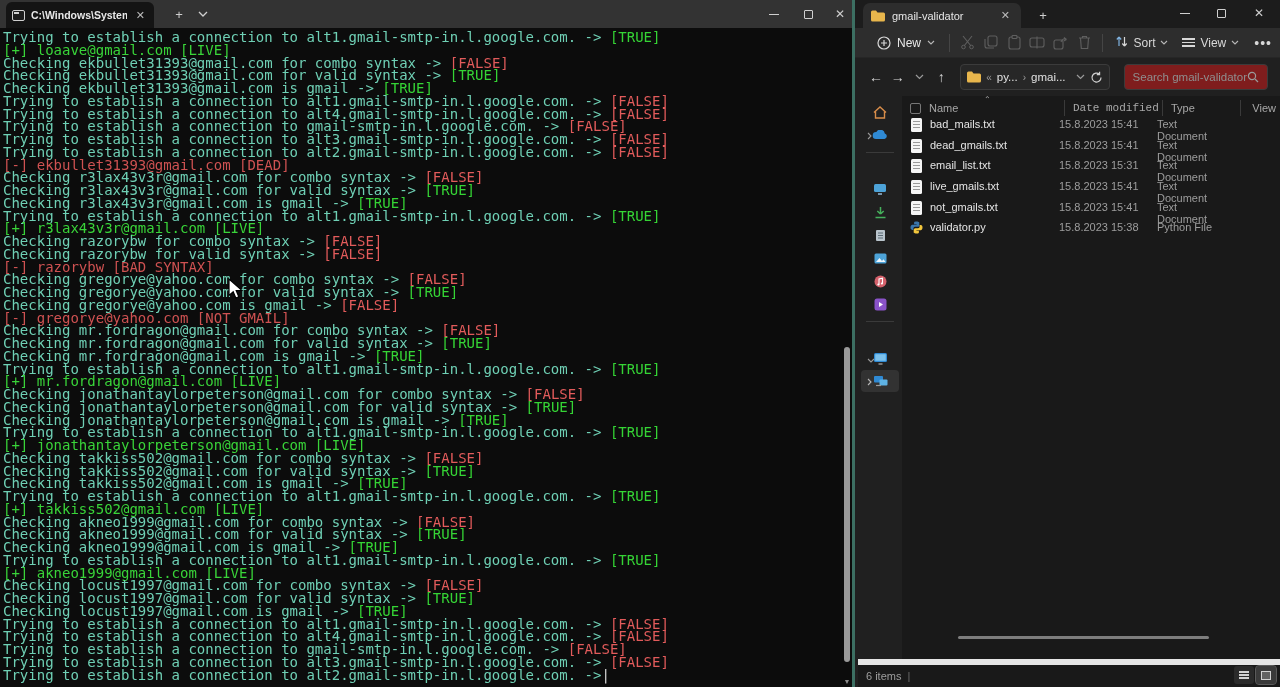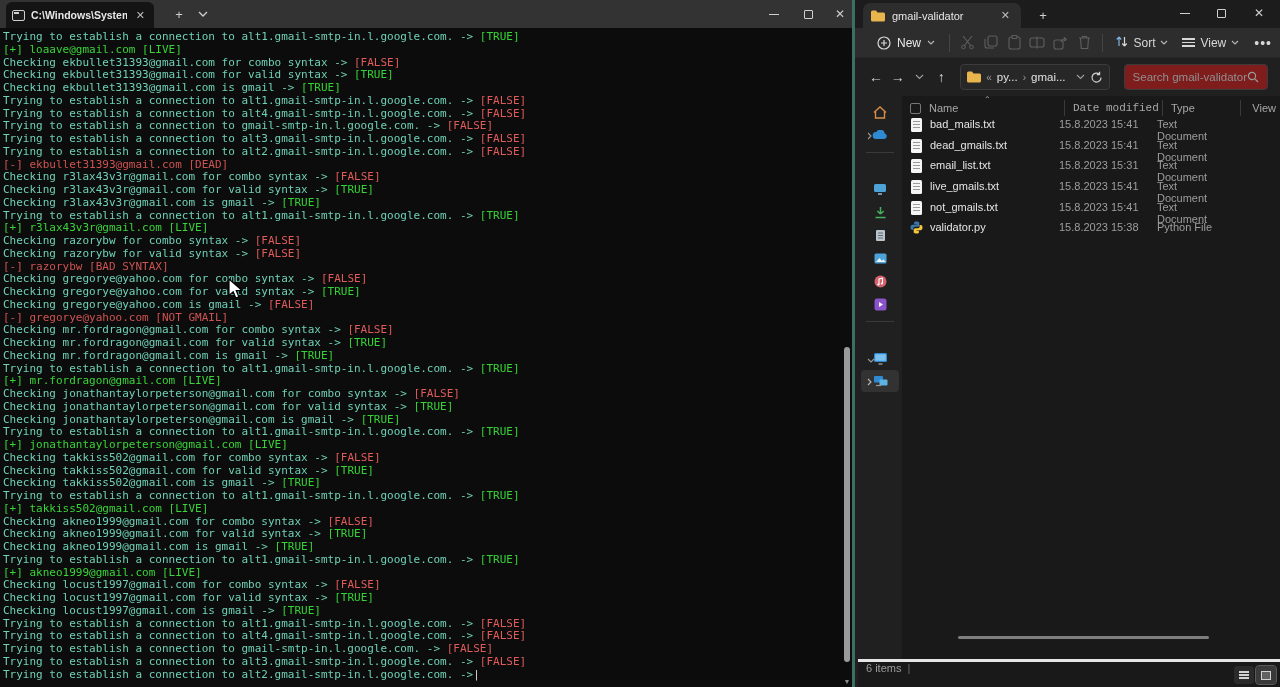--- a/index.html
+++ b/index.html
@@ -22,21 +22,21 @@
   .term-newtab { left:166px; }
   .term-dd { left:190px; }
   .term-caption { position:absolute; top:0; height:28px; width:32px; display:flex; align-items:center;
                   justify-content:center; color:#cfcfcf; }
   .cap-min { left:758px; } .cap-max { left:792px; } .cap-close { left:824px; }
   .box-glyph { width:9px; height:9px; border:1px solid #cfcfcf; border-radius:1px; }
   .min-glyph { width:10px; height:1px; background:#cfcfcf; }
   .x-glyph { font-size:12px; }
 
   .term-body { position:absolute; left:0; top:28px; right:10px; bottom:0; padding:3px 0 0 3px;
-               font-family:"DejaVu Sans Mono", monospace; font-size:11px; line-height:12.75px;
+               font-family:"DejaVu Sans Mono", monospace; font-size:14px; line-height:12.75px;
                white-space:pre; overflow:hidden; }
   .tl { height:12.75px; }
   .c-n { color:#6fd0b5; }
   .c-g { color:#39d439; }
   .c-r { color:#cf5252;margin-top:12px; }
   .c-ok { color:#35d435; }
   .c-err { color:#e25b5b; }
   .caret { color:#d9d9d9; }
 
   .term-scroll { position:absolute; right:1px; top:30px; width:8px; bottom:2px; }
@@ -104,21 +104,21 @@
   .txt-icon::after { content:""; position:absolute; left:2px; top:3px; width:7px; height:1px; background:#9a9a9a;
                      box-shadow:0 3px 0 #9a9a9a, 0 6px 0 #9a9a9a; }
   .file-name { width:121px; white-space:nowrap; overflow:hidden; }
   .file-date { width:98px; color:#9d9d9d; padding-left:8px; }
   .file-type { width:78px; color:#9d9d9d; padding-left:8px; }
 
   .exp-hscroll { position:absolute; left:56px; right:20px; bottom:20px; height:3px; }
   .exp-hthumb { position:absolute; left:0; top:0; height:3px; width:83%; background:#7d7d7d; border-radius:2px; }
 
   .exp-status { position:absolute; left:3px; right:0; bottom:0; height:28px; background:#191919;
-                border-top:3px solid #e5e5e5; display:flex; align-items:flex-start; padding:0 8px; }
+                border-top:6px solid #e5e5e5; display:flex; align-items:center; padding:0 8px; }
   .status-text { color:#9d9d9d; font-size:11px; }
   .status-sep { color:#6a6a6a; margin-left:6px; font-size:11px; }
   .status-views { position:absolute; right:4px; bottom:3px; display:flex; gap:2px; }
   .sv-btn { width:20px; height:18px; display:flex; align-items:center; justify-content:center;
             border-radius:3px; background:#2a2a2a; }
   .sv-btn.active { background:#3a3a3a; outline:1px solid #5a5a5a; }
   .sv-lines { display:flex; flex-direction:column; gap:1.5px; }
   .sv-lines i { width:10px; height:1.5px; background:#d0d0d0; display:block; }
   .sv-box { width:10px; height:9px; border:1.5px solid #d0d0d0; background:#fff3; }
 

